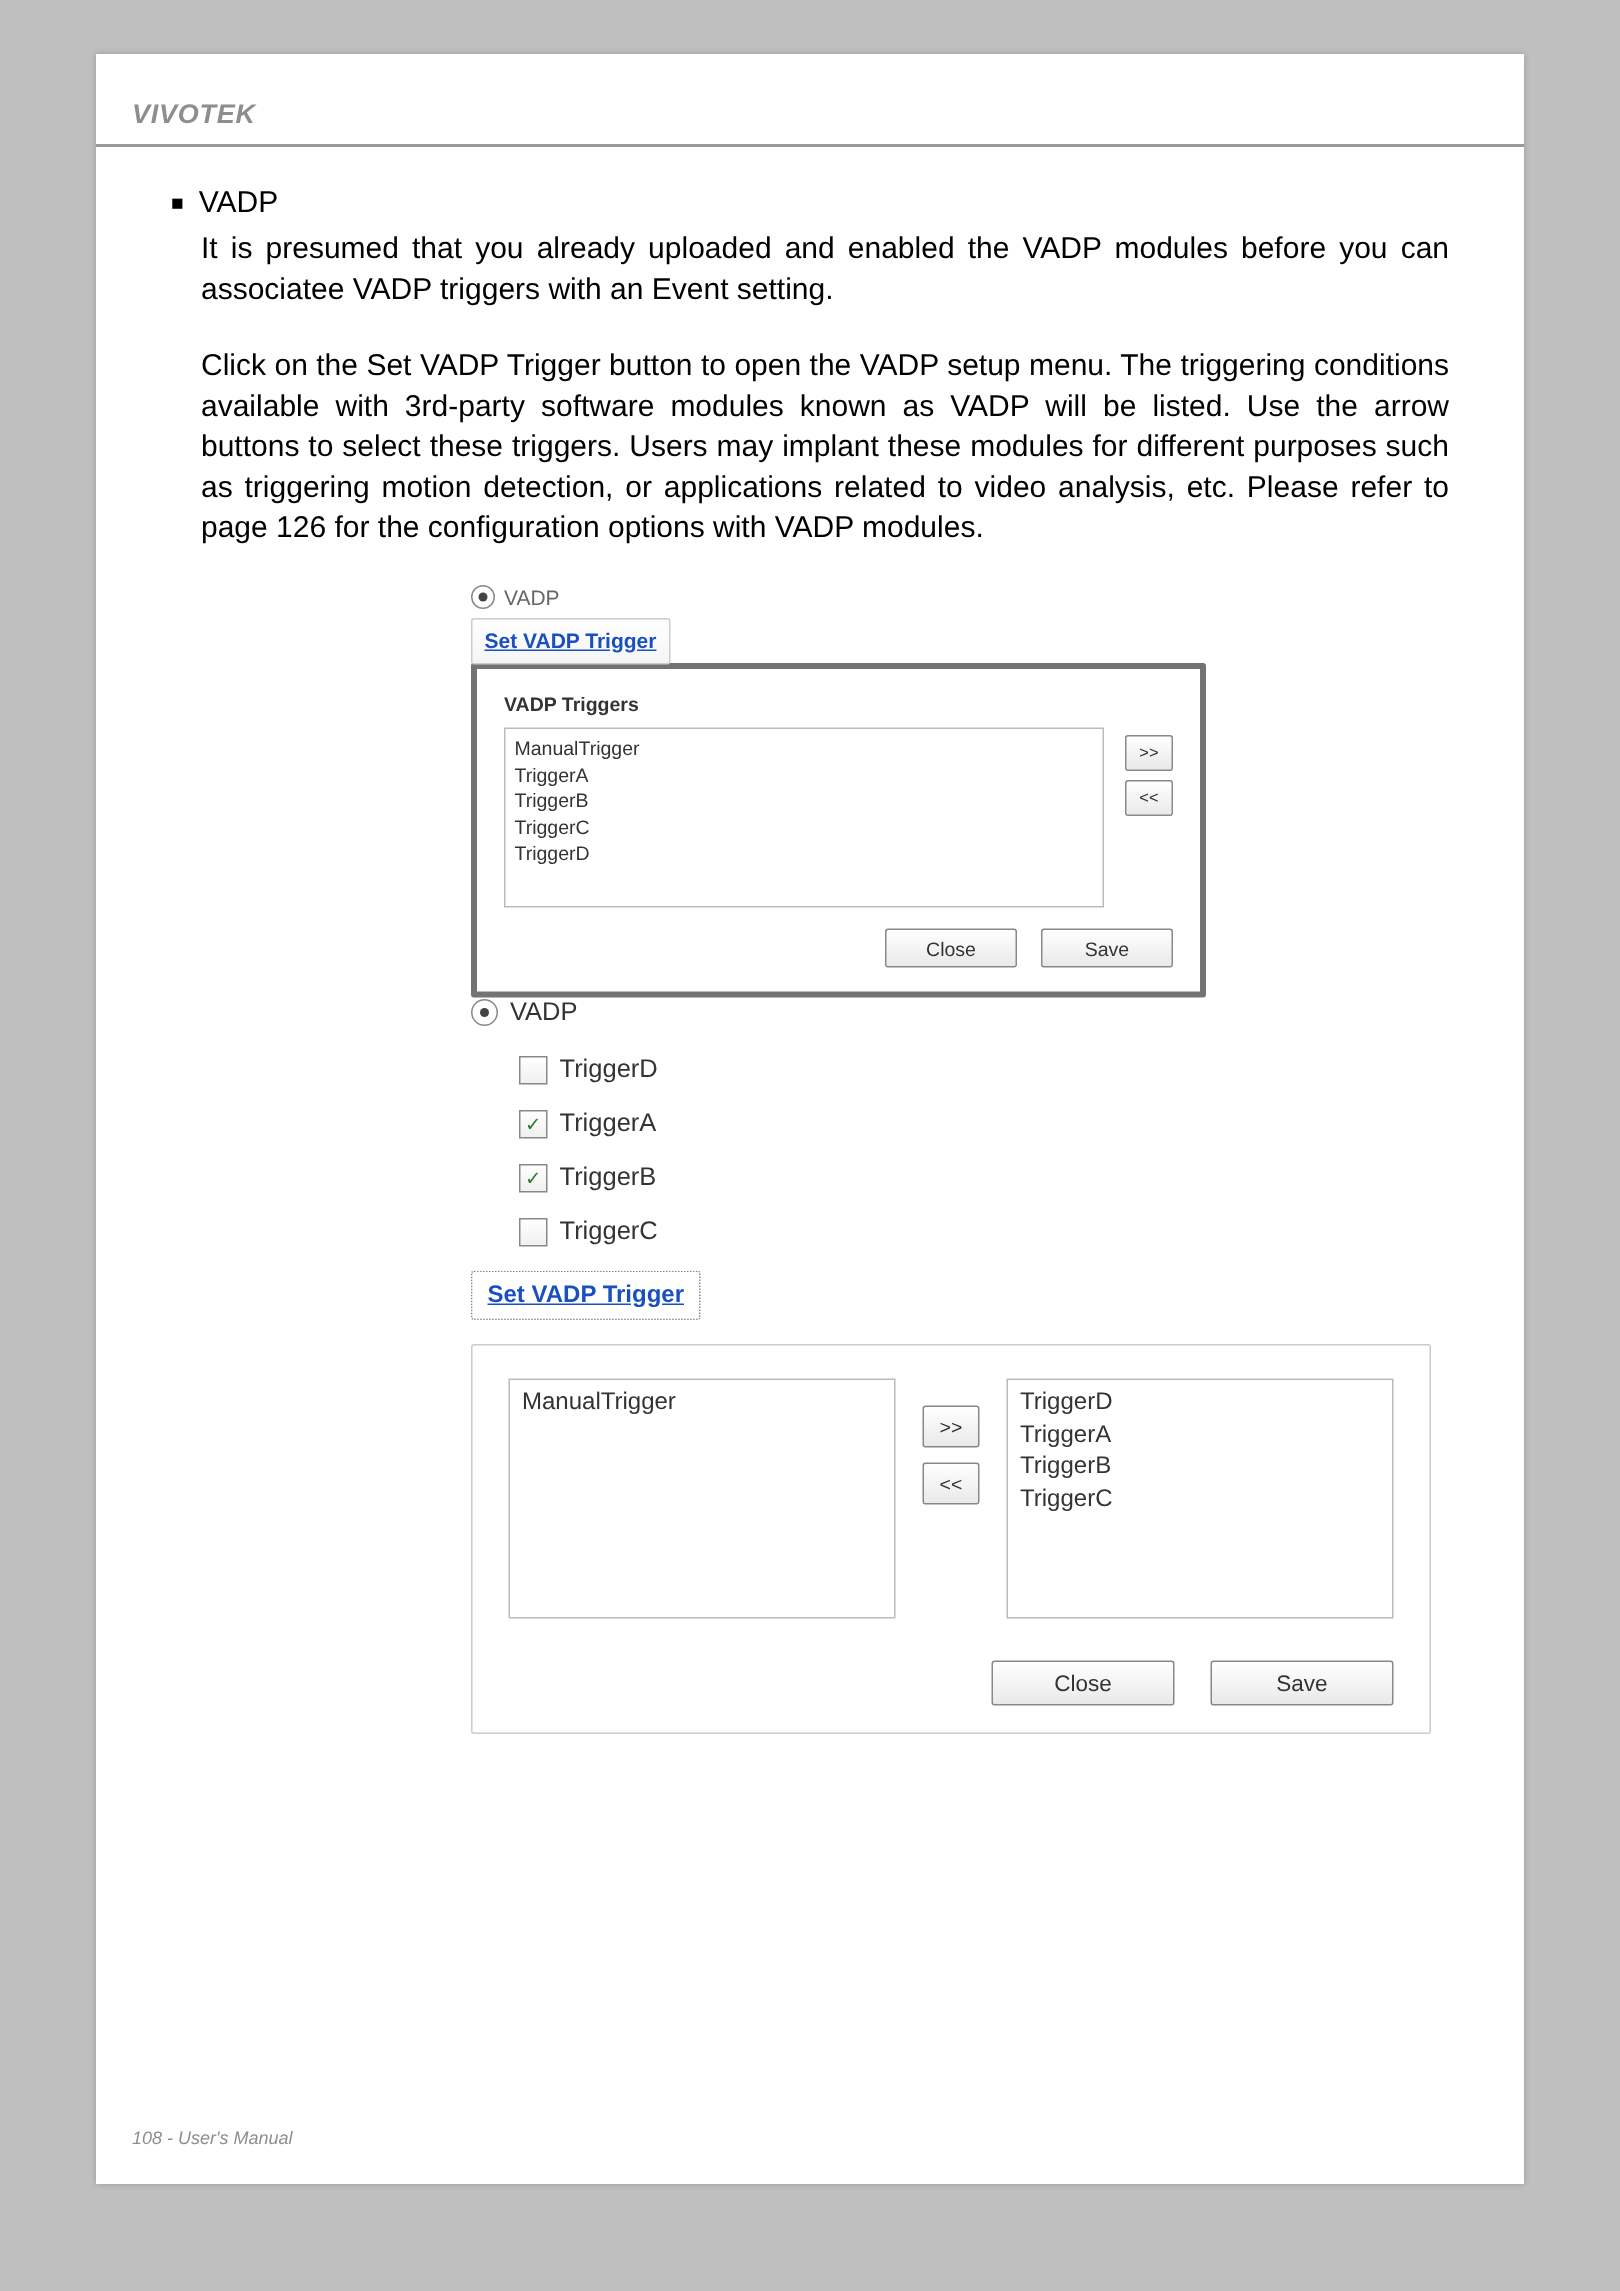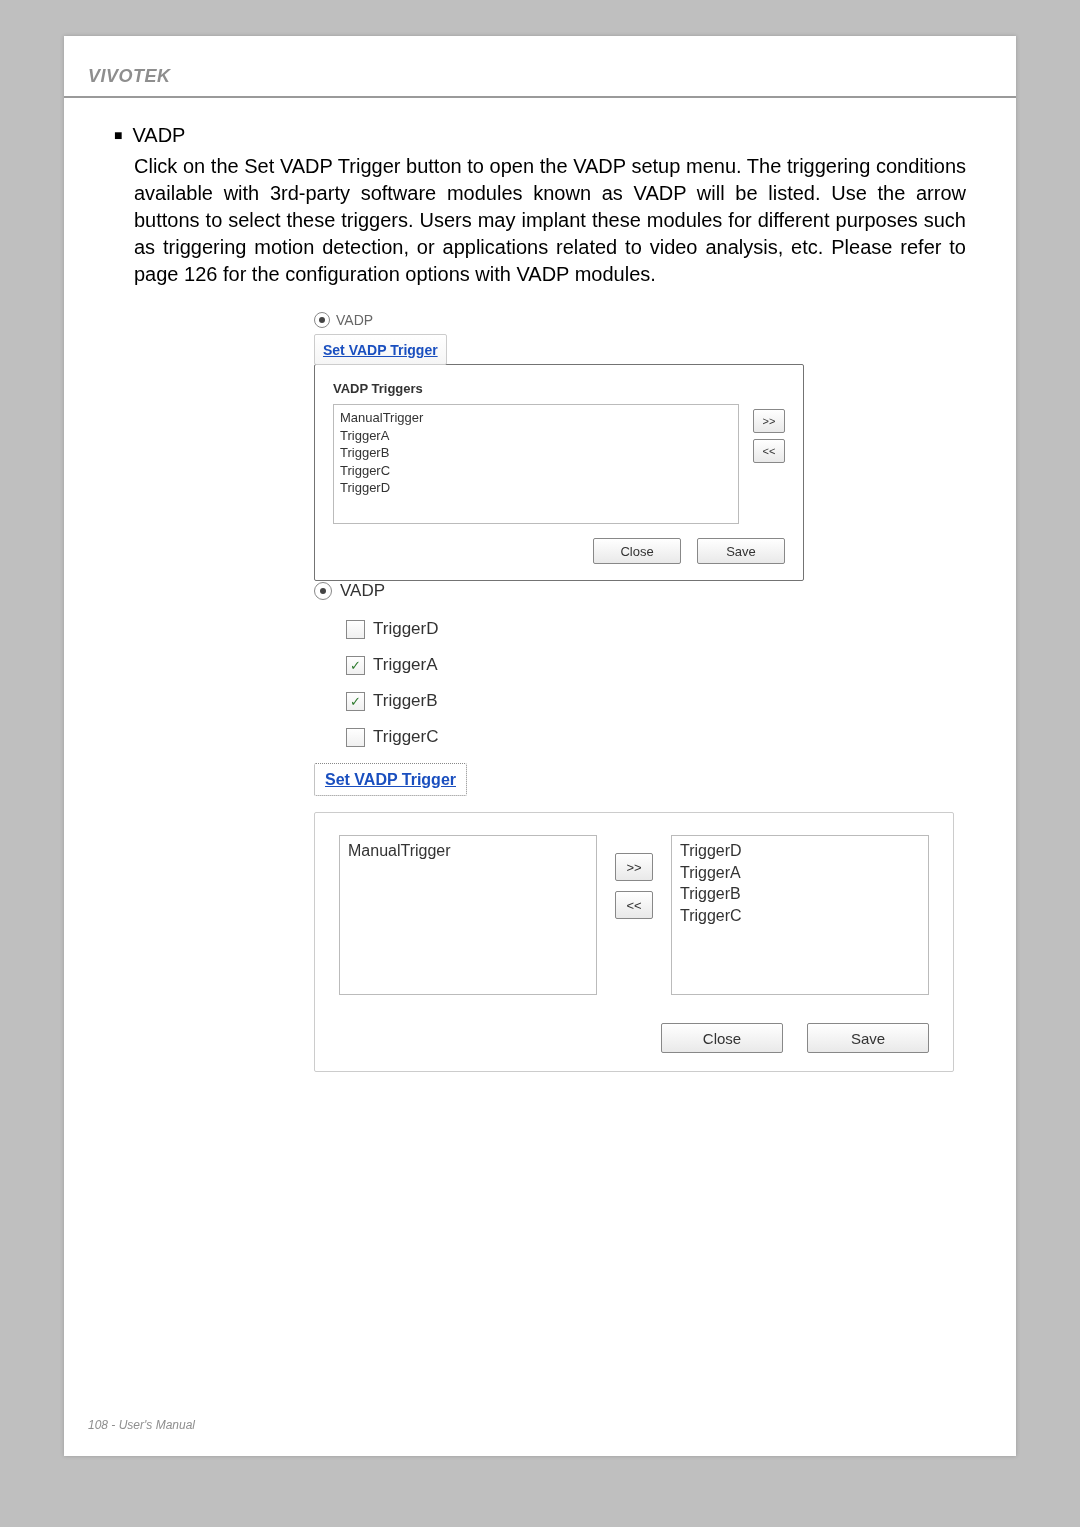--- a/index.html
+++ b/index.html
@@ -70,21 +70,21 @@
   .radio-dot { width: 6px; height: 6px; border-radius: 50%; background: #444; }
   .link {
     color: #1a4fbf; text-decoration: underline; font-size: 14px; font-weight: bold;
   }
   .link-box {
     display: inline-block; padding: 6px 8px 5px 8px; border: 1px solid #ccc; border-radius: 2px;
     background: linear-gradient(#fff,#f5f5f5);
     margin-bottom: 0;
   }
   .dual-panel {
-    border: 1px solid #737373;
+    border: 4px solid #737373;
     border-radius: 2px;
     padding: 16px 18px 16px 18px;
     margin-top: -1px;
   }
   .dp-row { display: flex; gap: 14px; align-items: flex-start; }
   .col { flex: 1; }
   .col-title { font-size: 13px; font-weight: bold; color: #333; margin-bottom: 8px; }
   .listbox {
     border: 1px solid #bbb;
     background: #fff;
@@ -191,20 +191,21 @@
     <div class="brand">VIVOTEK</div>
     <div class="hr-top"></div>
 
     <div class="content">
 
       <div class="bullet-row">
         <span class="bullet">■</span>
         <span class="sec-title">VADP</span>
       </div>
 
+      <div class="body-text">It is presumed that you already uploaded and enabled the VADP modules before you can associatee VADP triggers with an Event setting.</div>
       <div class="body-text">Click on the Set VADP Trigger button to open the VADP setup menu. The triggering conditions available with 3rd-party software modules known as VADP will be listed. Use the arrow buttons to select these triggers. Users may implant these modules for different purposes such as triggering motion detection, or applications related to video analysis, etc. Please refer to page 126 for the configuration options with VADP modules.</div>
 
       <div class="dlg1">
         <div class="radio-row">
           <span class="radio-hole">
               <span class="radio-dot"></span>
             </span>
           <span>VADP</span>
         </div>
         <span class="link-box">

